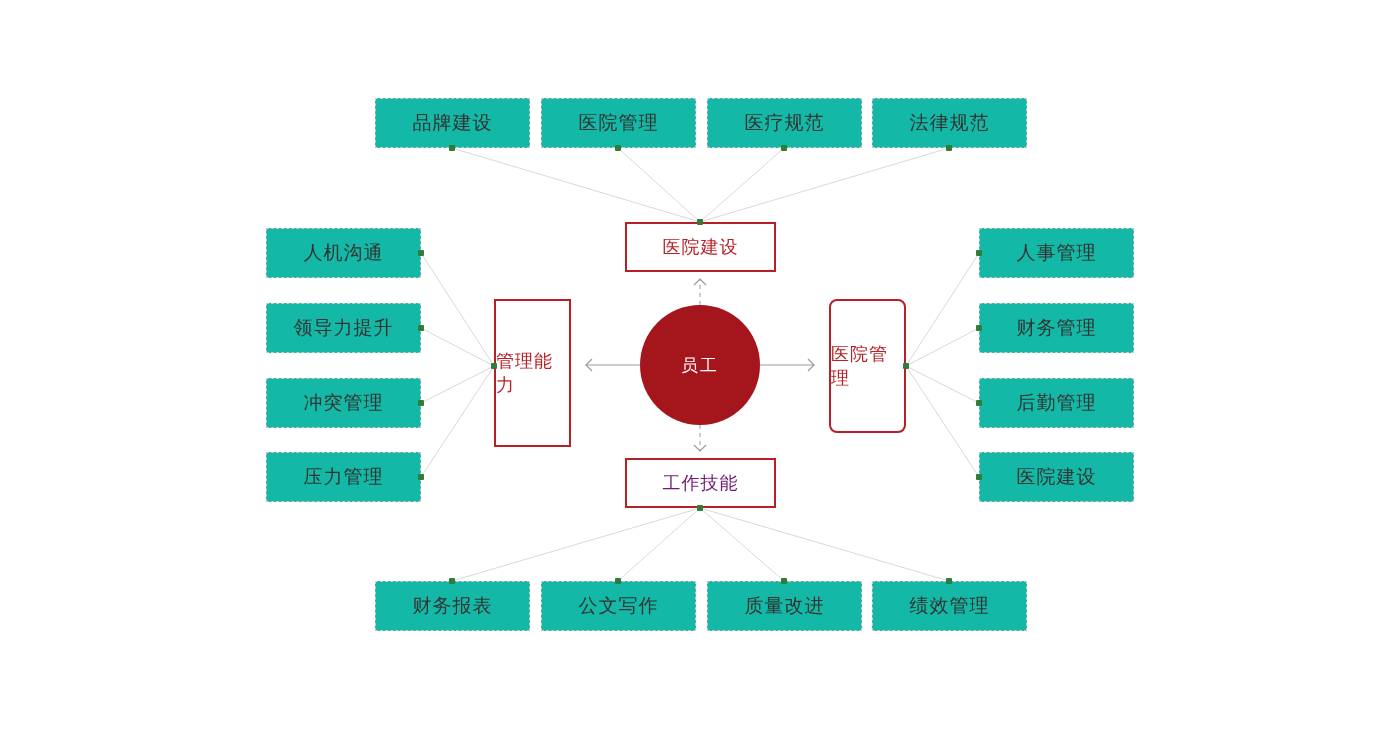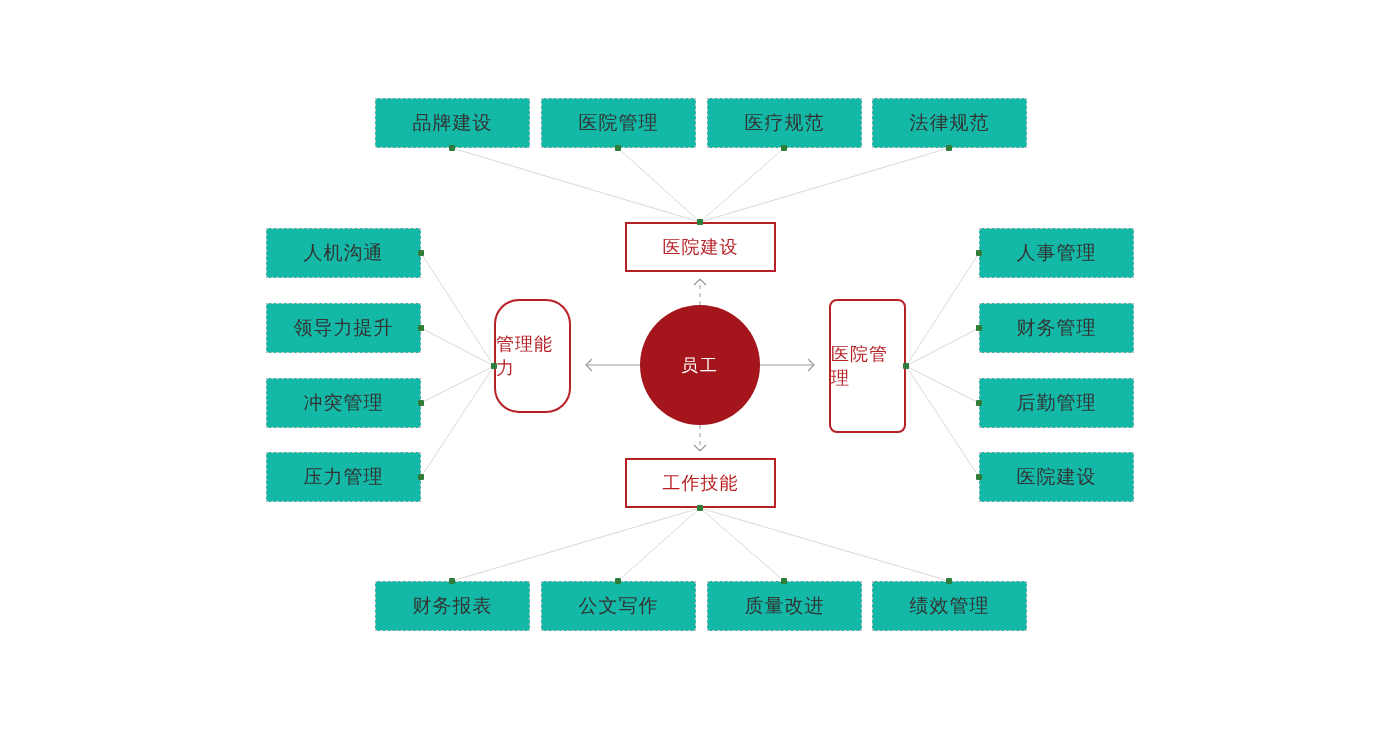--- a/index.html
+++ b/index.html
@@ -103,29 +103,29 @@
     </svg>
 
   <div id="nodes">
       <div class="core-circle" style="left: 640px; top: 305px; width: 120px; height: 120px; background: rgb(165, 21, 28); color: rgb(255, 255, 255);">
         <span>员工</span>
       </div>
       <div class="pillar-box" style="left: 625px; top: 222px; width: 151px; height: 50px; border-color: rgb(183, 32, 37); color: rgb(183, 32, 37);">
         <span>医院建设</span>
       </div>
       <div class="dot" style="left: 697px; top: 219px; background: rgb(46, 125, 59);"></div>
-      <div class="pillar-box" style="left: 494px; top: 299px; width: 77px; height: 114px; border-color: rgb(183, 32, 37); color: rgb(183, 32, 37); border-radius: 25px;">
+      <div class="pillar-box" style="left: 494px; top: 299px; width: 77px; height: 148px; border-color: rgb(183, 32, 37); color: rgb(183, 32, 37);">
         <span>管理能力</span>
       </div>
       <div class="dot" style="left: 491px; top: 363px; background: rgb(46, 125, 59);"></div>
       <div class="pillar-box" style="left: 829px; top: 299px; width: 77px; height: 134px; border-color: rgb(183, 32, 37); color: rgb(183, 32, 37); border-radius: 8px;">
         <span>医院管理</span>
       </div>
       <div class="dot" style="left: 903px; top: 363px; background: rgb(46, 125, 59);"></div>
-      <div class="pillar-box" style="left: 625px; top: 458px; width: 151px; height: 50px; border-color: rgb(183, 32, 37); color: #b91c1c;">
+      <div class="pillar-box" style="left: 625px; top: 458px; width: 151px; height: 50px; border-color: rgb(183, 32, 37); color: #701a75;">
         <span>工作技能</span>
       </div>
       <div class="dot" style="left: 697px; top: 505px; background: rgb(46, 125, 59);"></div>
       <div class="leaf-box" style="left: 375px; top: 98px; width: 155px; height: 50px; border-color: rgb(201, 201, 201);">
         <span>品牌建设</span>
       </div>
       <div class="dot" style="left: 449px; top: 145px; background: rgb(46, 125, 59);"></div>
       <div class="leaf-box" style="left: 541px; top: 98px; width: 155px; height: 50px; border-color: rgb(201, 201, 201);">
         <span>医院管理</span>
       </div>

